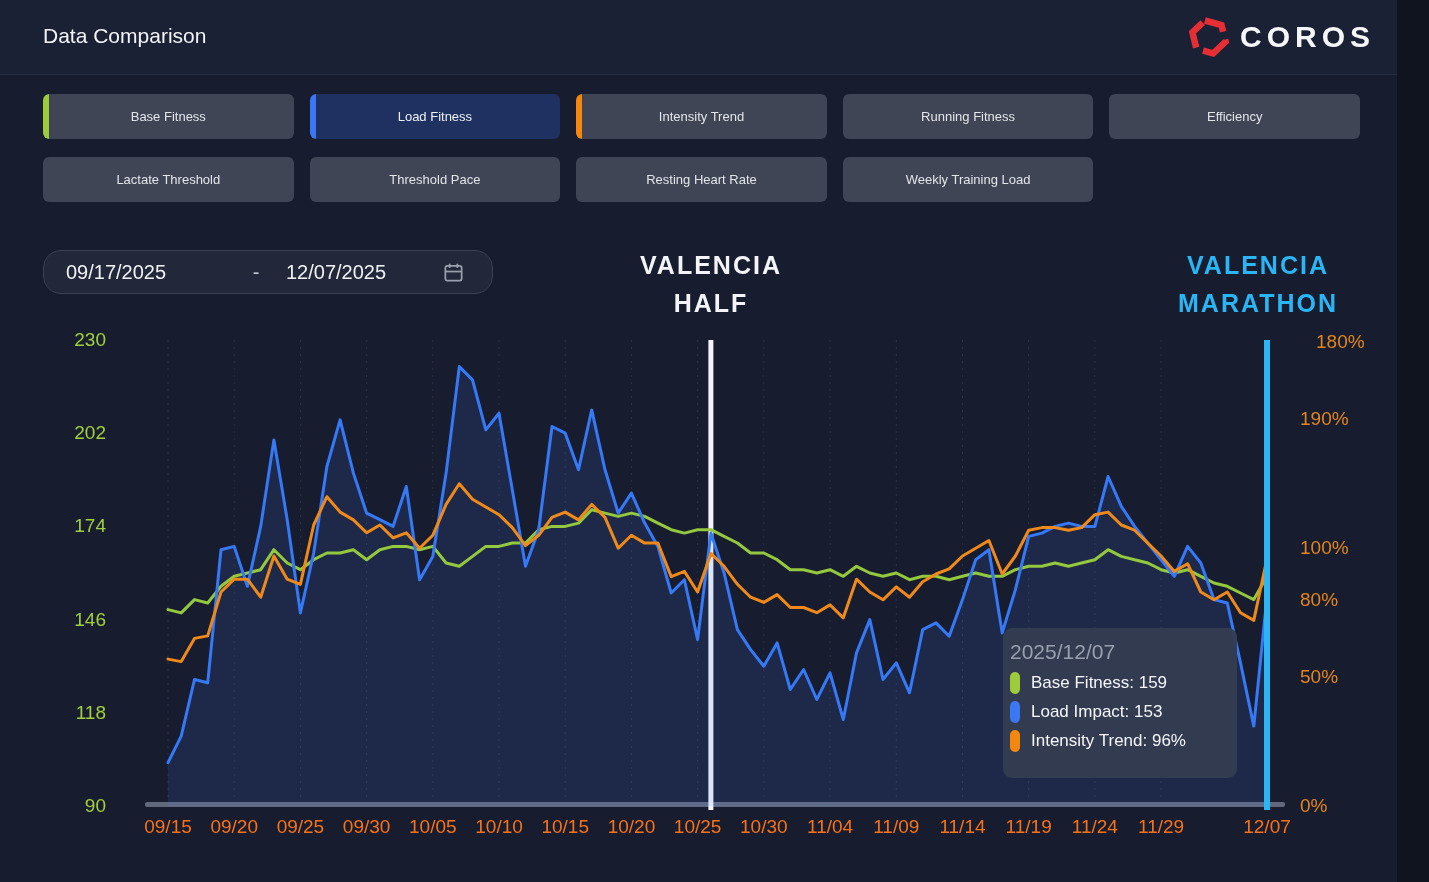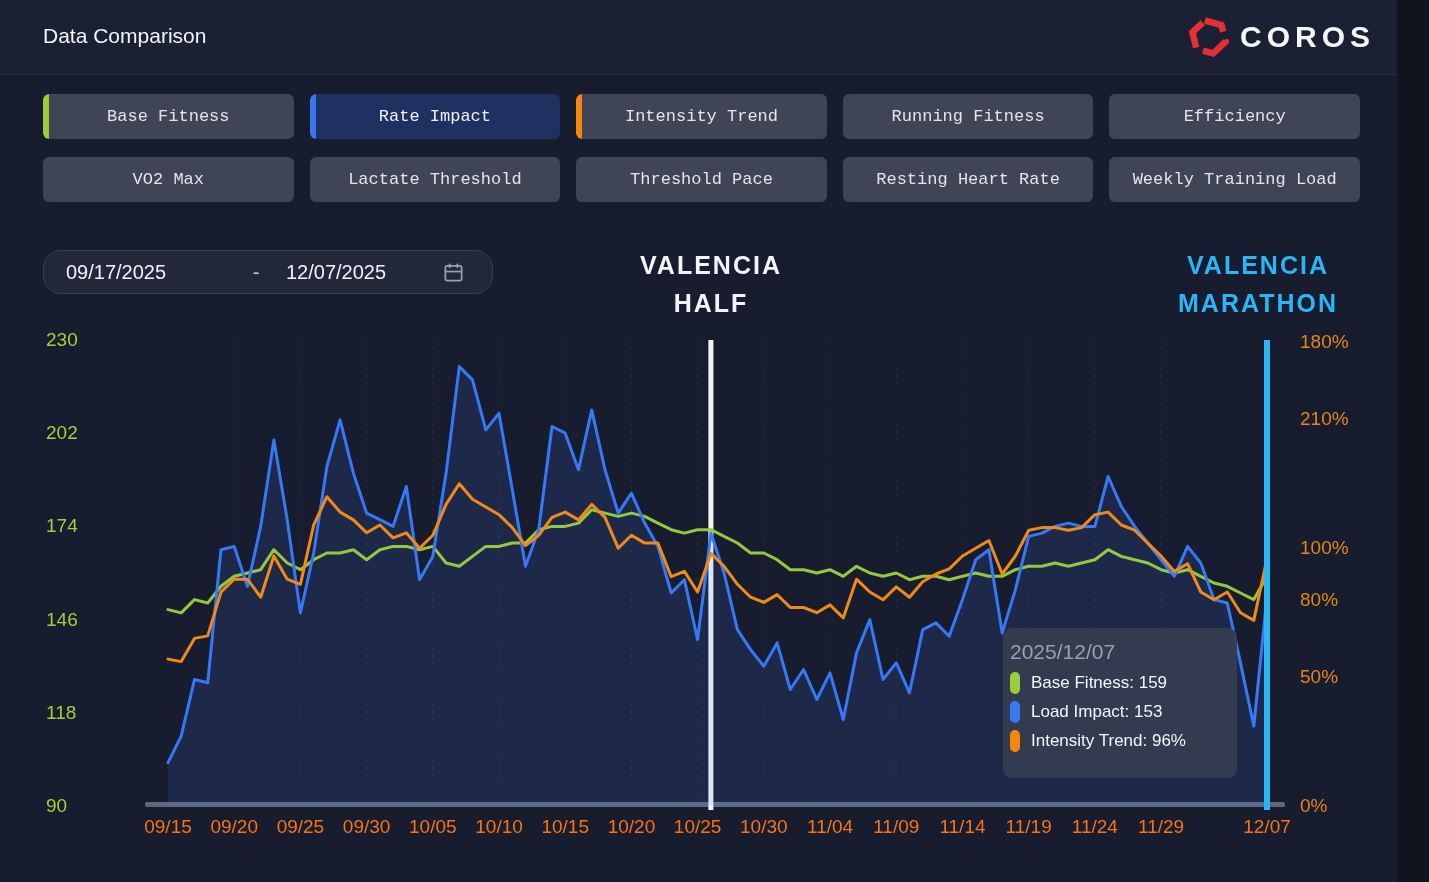--- a/index.html
+++ b/index.html
@@ -8,40 +8,40 @@
   
   .header{position:absolute;left:0;top:0;width:100%;height:75px;background:#1b2134;
           border-bottom:1px solid #272d41;box-sizing:border-box;}
   .header-title{position:absolute;left:43px;top:24px;font-size:21px;color:#f2f4f7;}
   .brand{position:absolute;right:22px;top:16px;display:flex;align-items:center;gap:10px;}
   .brand-text{font-size:30px;font-weight:bold;letter-spacing:5px;color:#f5f6f8;}
   
   .btn-grid{position:absolute;left:43px;right:37px;top:94px;display:grid;
             grid-template-columns:repeat(5,1fr);column-gap:16px;row-gap:18px;}
   .mbtn{position:relative;height:45px;background:#3f4554;border:none;border-radius:6px;
-        color:#e2e5ea;font-size:17px;font-family:Liberation Mono, monospace;
+        color:#e2e5ea;font-size:13px;font-family:Liberation Sans, sans-serif;
         display:flex;align-items:center;justify-content:center;cursor:pointer;overflow:hidden;}
   .mbtn.active{background:#1e3160;color:#eef1f6;}
   .mbtn .accent{position:absolute;left:0;top:0;bottom:0;width:6px;border-radius:6px 0 0 6px;}
   
   .daterange{position:absolute;left:43px;top:250px;width:450px;height:44px;background:#222839;
              border:1px solid #3a4152;border-radius:18px;box-sizing:border-box;
              display:flex;align-items:center;font-size:20px;color:#f0f2f5;cursor:pointer;}
   .dr-start{margin-left:22px;width:160px;}
   .dr-sep{width:60px;text-align:center;color:#c6cad2;}
   .dr-end{width:150px;}
   .dr-ico{margin-left:6px;display:flex;}
   
   .race-label{position:absolute;top:246px;width:240px;text-align:center;font-weight:bold;
               font-size:25px;letter-spacing:2px;line-height:38px;}
   .race-half{left:591px;color:#f2f4f7;}
   .race-marathon{left:1138px;color:#2ab5f5;}
   
   .yl{position:absolute;transform:translateY(-50%);font-size:19px;color:#a3cf3b;
-      right:1291px;width:60px;}
+      right:1291px;text-align:right;width:60px;}
   .yr{position:absolute;transform:translateY(-50%);font-size:19px;color:#e2861c;
       left:1300px;text-align:left;width:70px;}
   .xl{position:absolute;top:816px;transform:translateX(-50%);font-size:19px;color:#f97316;}
   svg.chart{position:absolute;left:0;top:0;}
   
   .tooltip{position:absolute;left:1003px;top:628px;width:234px;height:150px;
            background:rgba(52,60,82,0.97);border-radius:9px;box-sizing:border-box;
            padding:12px 7px;z-index:5;}
   .tt-date{font-size:21px;color:#98a0af;margin-bottom:8px;}
   .tt-row{display:flex;align-items:center;gap:11px;font-size:17px;color:#f4f6f9;margin-bottom:7px;}
@@ -62,34 +62,31 @@
     </div>
   </div>
 
   <div class="btn-grid">
       <button class="mbtn">
         <span class="accent" style="background: rgb(157, 204, 58);"></span>
         <span>Base Fitness</span>
       </button>
       <button class="mbtn active">
         <span class="accent" style="background: rgb(59, 119, 243);"></span>
-        <span>Rate Impact</span>
+        <span>Load Fitness</span>
       </button>
       <button class="mbtn">
         <span class="accent" style="background: rgb(245, 135, 15);"></span>
         <span>Intensity Trend</span>
       </button>
       <button class="mbtn">
         <span>Running Fitness</span>
       </button>
       <button class="mbtn">
         <span>Efficiency</span>
-      </button>
-      <button class="mbtn">
-        <span>VO2 Max</span>
       </button>
       <button class="mbtn">
         <span>Lactate Threshold</span>
       </button>
       <button class="mbtn">
         <span>Threshold Pace</span>
       </button>
       <button class="mbtn">
         <span>Resting Heart Rate</span>
       </button>
@@ -121,22 +118,22 @@
     <div>MARATHON</div>
   </div>
 
   <div id="axis-labels">
       <span class="yl" style="top: 340px;">230</span>
       <span class="yl" style="top: 433.2px;">202</span>
       <span class="yl" style="top: 526.4px;">174</span>
       <span class="yl" style="top: 619.6px;">146</span>
       <span class="yl" style="top: 712.8px;">118</span>
       <span class="yl" style="top: 806px;">90</span>
-      <span class="yr" style="top: 342px;">180%</span>
-      <span class="yr" style="top: 419.333px;">210%</span>
+      <span class="yr" style="top: 342px; margin-left: 16px;">180%</span>
+      <span class="yr" style="top: 419.333px;">190%</span>
       <span class="yr" style="top: 548.222px;">100%</span>
       <span class="yr" style="top: 599.778px;">80%</span>
       <span class="yr" style="top: 677.111px;">50%</span>
       <span class="yr" style="top: 806px;">0%</span>
       <span class="xl" style="left: 168px;">09/15</span>
       <span class="xl" style="left: 234.205px;">09/20</span>
       <span class="xl" style="left: 300.41px;">09/25</span>
       <span class="xl" style="left: 366.614px;">09/30</span>
       <span class="xl" style="left: 432.819px;">10/05</span>
       <span class="xl" style="left: 499.024px;">10/10</span>

